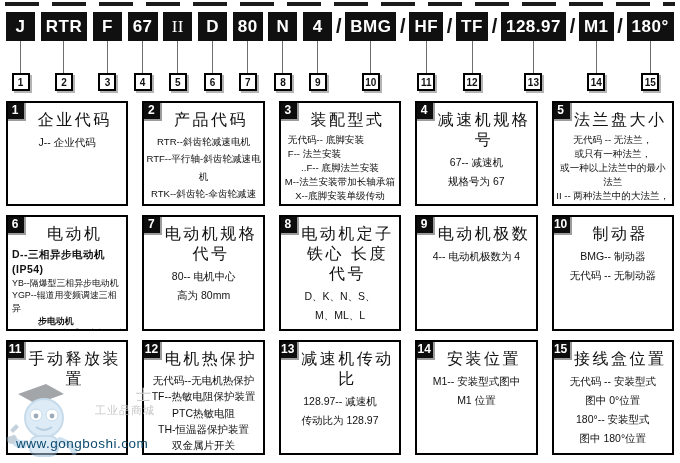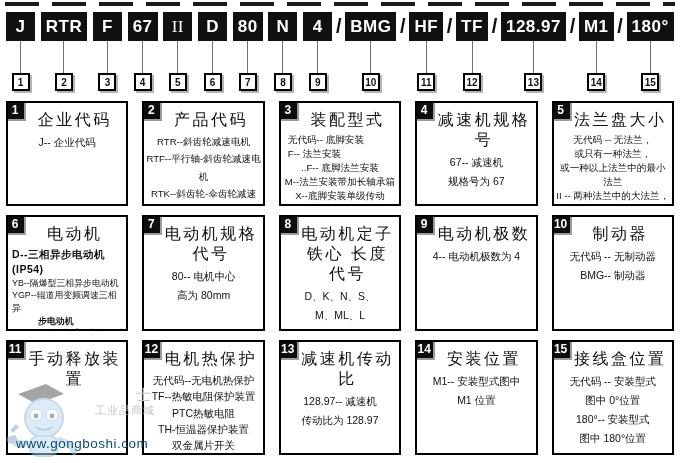--- a/index.html
+++ b/index.html
@@ -268,22 +268,22 @@
     <div class="cell-num">9</div>
     <div class="cell-title">电动机极数</div>
     <div class="cell-body mid">
         <div class="line">4-- 电动机极数为 4</div>
       </div>
   </div>
     <div class="cell">
     <div class="cell-num">10</div>
     <div class="cell-title">制动器</div>
     <div class="cell-body mid">
+        <div class="line">BMG-- 制动器</div>
         <div class="line">无代码 -- 无制动器</div>
-        <div class="line">BMG-- 制动器</div>
       </div>
   </div>
     <div class="cell">
     <div class="cell-num">11</div>
     <div class="cell-title">手动释放装置</div>
   </div>
     <div class="cell">
     <div class="cell-num">12</div>
     <div class="cell-title">电机热保护</div>
     <div class="cell-body">

